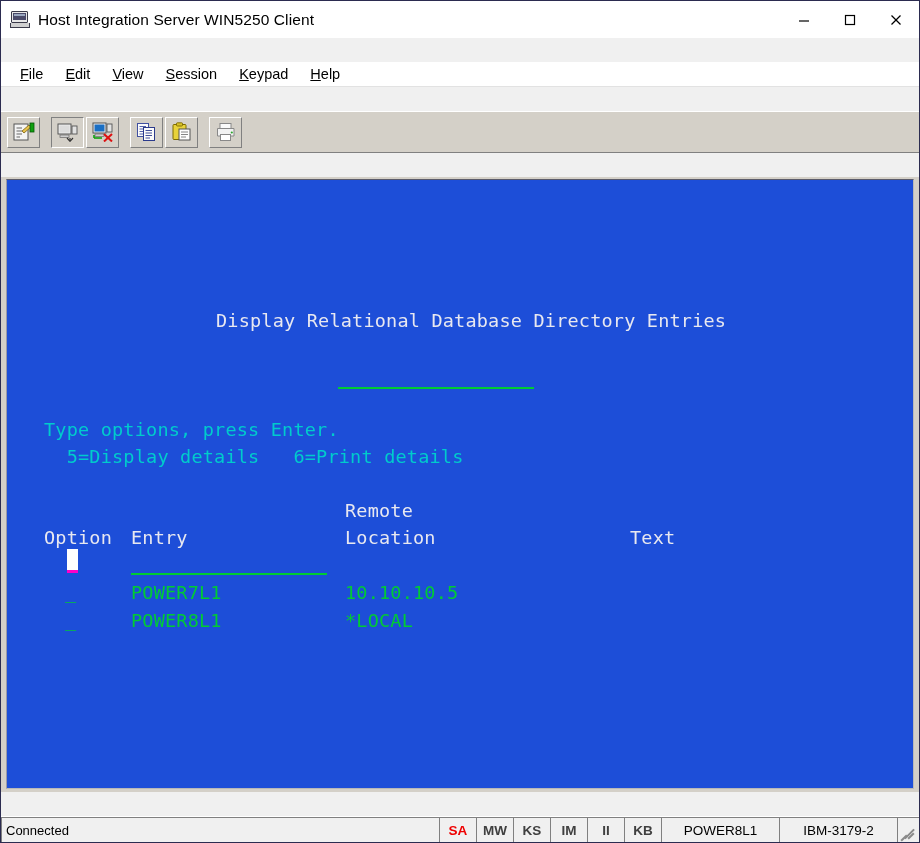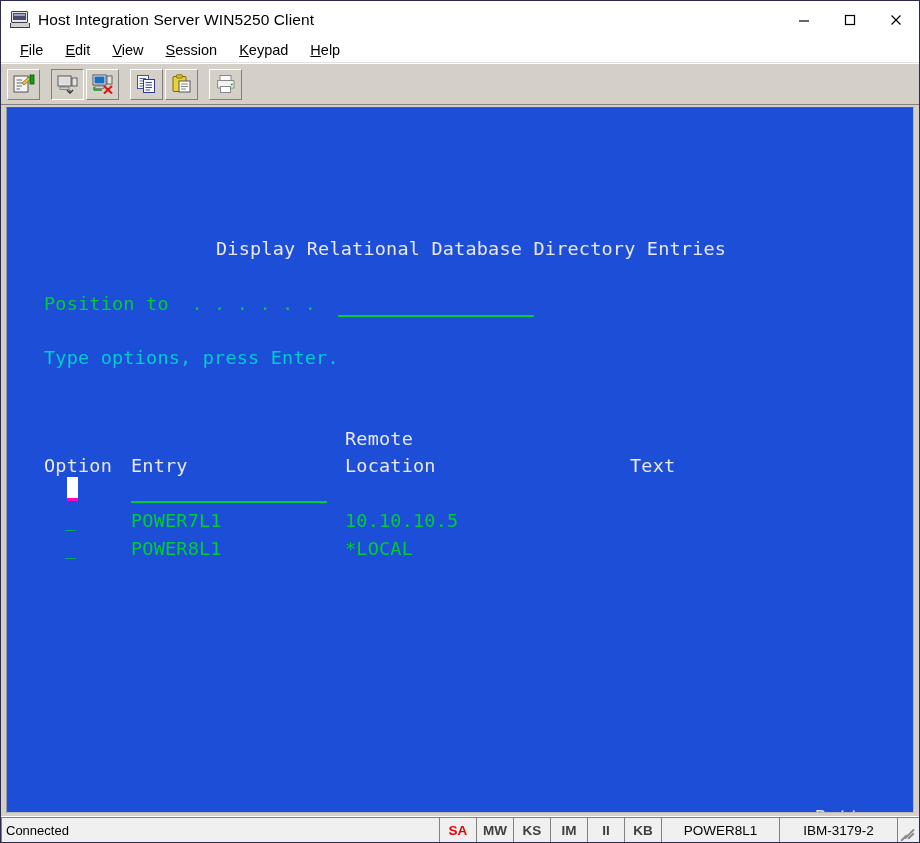--- a/index.html
+++ b/index.html
@@ -18,20 +18,21 @@
   #app-window {
     position: absolute;
     left: 0; top: 0;
     width: 920px;
     height: 843px;
     background: #f0f0f0;
     border: 1px solid #2b2b50;
     box-sizing: border-box;
     display: flex;
     flex-direction: column;
+    gap: 24px;
   }
 
   
   #title-bar {
     height: 37px;
     min-height: 37px;
     background: #ffffff;
     display: flex;
     align-items: center;
     position: relative;
@@ -414,25 +415,25 @@
         </span>
       </div>
     </div>
   </div>
 
   <div id="terminal-wrap">
     <div id="terminal">
 
       <div class="scr c-white" style="left:209px; top:131px;">Display Relational Database Directory Entries</div>
 
-      <div class="scr c-green" style="left:37px; top:186px;">Position to  . . . . . .</div>
       <div class="scr c-green" style="left:333px; top:186px;"></div>
       <div class="uline" style="left:331px; top:207px; width:196px;"></div>
 
       <div class="scr c-cyan" style="left:37px; top:240px;">Type options, press Enter.</div>
+      <div class="scr c-cyan" style="left:37px; top:267px;">  5=Display details   6=Print details</div>
 
       <div class="scr c-white" style="left:338px; top:321px;">Remote</div>
 
       <div class="scr c-white" style="left:37px; top:348px;">Option</div>
       <div class="scr c-white" style="left:124px; top:348px;">Entry</div>
       <div class="scr c-white" style="left:338px; top:348px;">Location</div>
       <div class="scr c-white" style="left:623px; top:348px;">Text</div>
 
       <div id="field-cursor" style="left:60px; top:369px; width:11px; height:23px;"></div>
       <div id="field-cursor-underline" style="left:60px; top:390px; width:11px;"></div>

